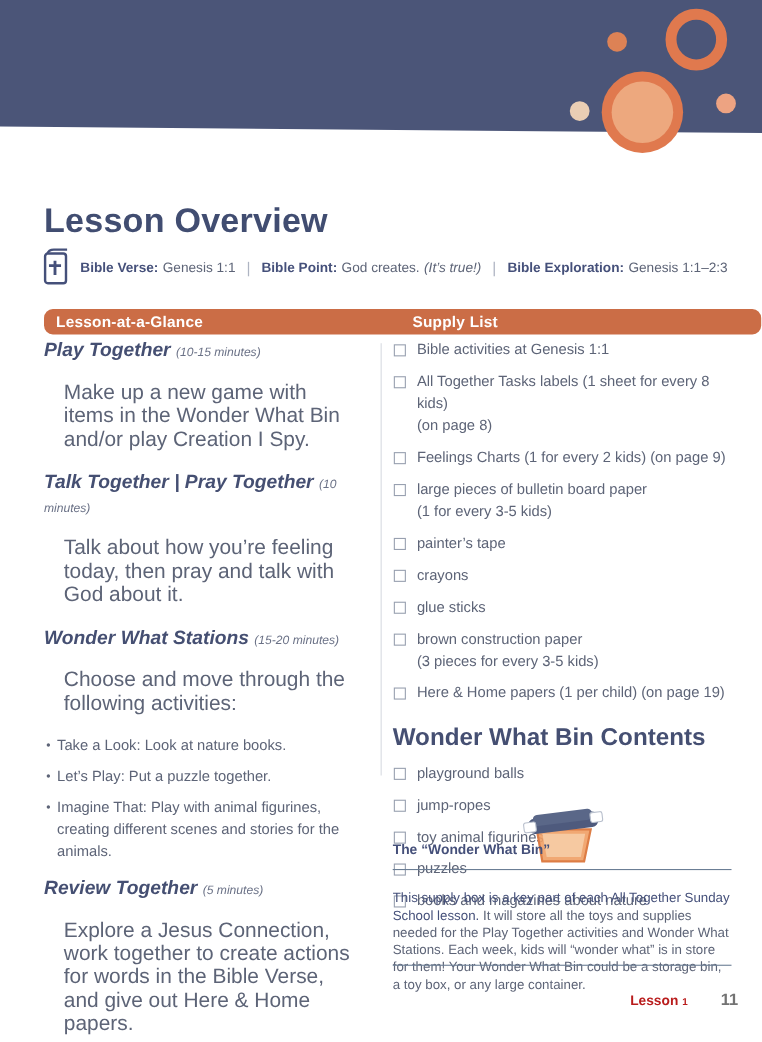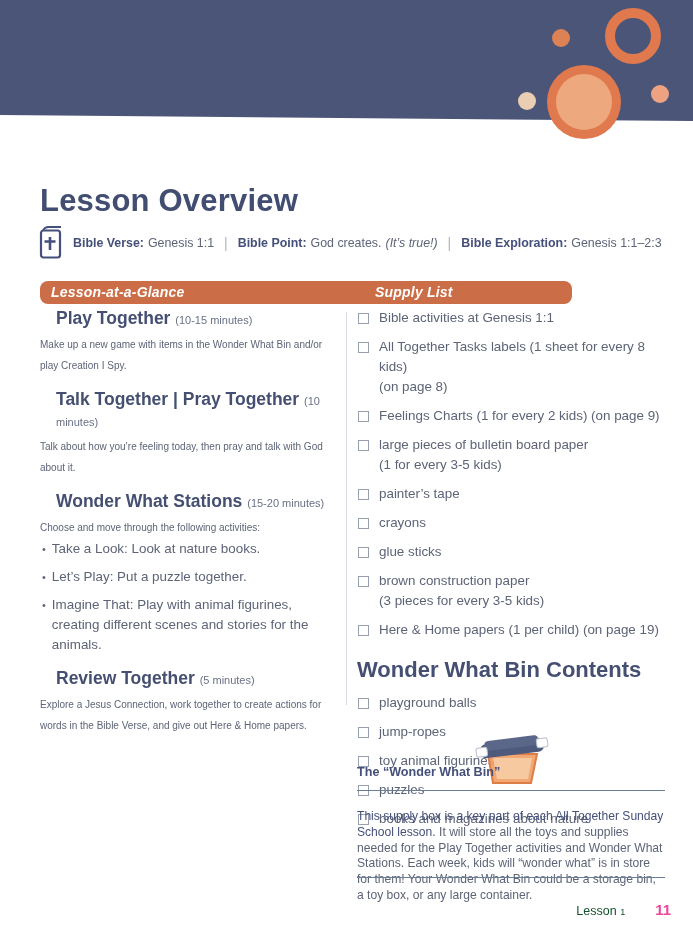--- a/index.html
+++ b/index.html
@@ -19,39 +19,39 @@
   .bible-line{
     position:absolute;left:38px;top:224px;width:630px;
     display:flex;align-items:center;font-size:12.4px;color:#5d6477;
   }
   .bible-line .icon{margin-right:9px;display:flex;}
   .blabel{font-weight:700;color:#45507a;margin-right:4px;text-align:center;}
   .bsep{color:#aeb4c2;margin:0 10px;font-size:14px;}
   .bitalic{font-style:italic;margin-left:4px;}
   
   .section-bar{
-    position:absolute;left:40px;top:281px;width:532px;height:23px;
-    background:#cb6d46;border-radius:8px;font-style:italic;
+    position:absolute;left:40px;top:281px;width:652px;height:23px;
+    background:#cb6d46;border-radius:8px;
   }
   .section-bar .bar-label{
     position:absolute;top:3px;font-size:14px;font-weight:700;color:#ffffff;letter-spacing:.2px;
   }
   .bar-label.left{left:11px;}
   .bar-label.right{left:335px;text-align:right;}
   
   .col-divider{position:absolute;left:346px;top:312px;height:393px;width:1px;background:#d8dbe1;}
   .glance-col{position:absolute;left:40px;top:308px;width:298px;}
   .supply-col{position:absolute;left:357px;top:308px;width:308px;}
   
   .gsec{margin-bottom:13px;}
   .gsec h3{
-    margin:0 0 5px 16px;font-size:17.5px;font-weight:800;color:#454f72;
+    margin:0 0 5px 0;font-size:17.5px;font-weight:800;color:#454f72;font-style:italic;
   }
   .gsec h3 .time{font-size:11px;font-weight:400;color:#6a7186;letter-spacing:0;}
-  .gsec p{margin:0;font-size:10px;line-height:21px;color:#5d6477;}
+  .gsec p{margin:18px;font-size:19px;line-height:21px;color:#5d6477;}
   .gbullets{margin:1px 0 0 0;padding:0;list-style:none;}
   .gbullets li{
     display:flex;font-size:13.4px;line-height:20px;color:#5d6477;margin-bottom:8px;
   }
   .gbullets .dot{font-size:11px;margin:0 6px 0 2px;color:#5d6477;}
   
   .sitem{display:flex;margin-bottom:9px;font-size:13.4px;line-height:20px;color:#5d6477;}
   .cb{
     flex:0 0 auto;width:9px;height:9px;border:1px solid #98a0b0;
     margin:5px 10px 0 1px;background:#fff;
@@ -69,23 +69,23 @@
     position:absolute;left:0;top:62px;width:100%;
     font-size:12.1px;line-height:15.8px;color:#5d6477;
   }
   .bin-para .lead{font-weight:400;color:#45507a;}
   .rule2{position:absolute;left:0;top:142px;width:100%;border-top:1.3px solid #6b7e95;}
   
   .footer{
     position:absolute;top:901px;left:357px;width:314px;
     display:flex;justify-content:flex-end;align-items:baseline;
   }
-  .lesson-tag{font-size:12.5px;font-weight:400;color:#14532d;}
+  .lesson-tag{font-size:12.5px;font-weight:700;color:#b91c1c;}
   .lesson-tag .num{font-size:9px;}
-  .page-num{font-size:15px;font-weight:700;color:#ec4899;margin-left:30px;}
+  .page-num{font-size:15px;font-weight:700;color:#737373;margin-left:30px;}
 </style>
 </head>
 <body>
 
 <svg class="band-svg" width="693" height="152" viewBox="0 0 693 152">
   <polygon points="0,0 693,0 693,121 0,115" fill="#4b5578"></polygon>
   <circle cx="561" cy="38" r="9" fill="#dd8255"></circle>
   <circle cx="633" cy="36" r="23" fill="none" stroke="#e0794e" stroke-width="10"></circle>
   <circle cx="527" cy="101" r="9" fill="#eaceb4"></circle>
   <circle cx="660" cy="94" r="9" fill="#eda382"></circle>

